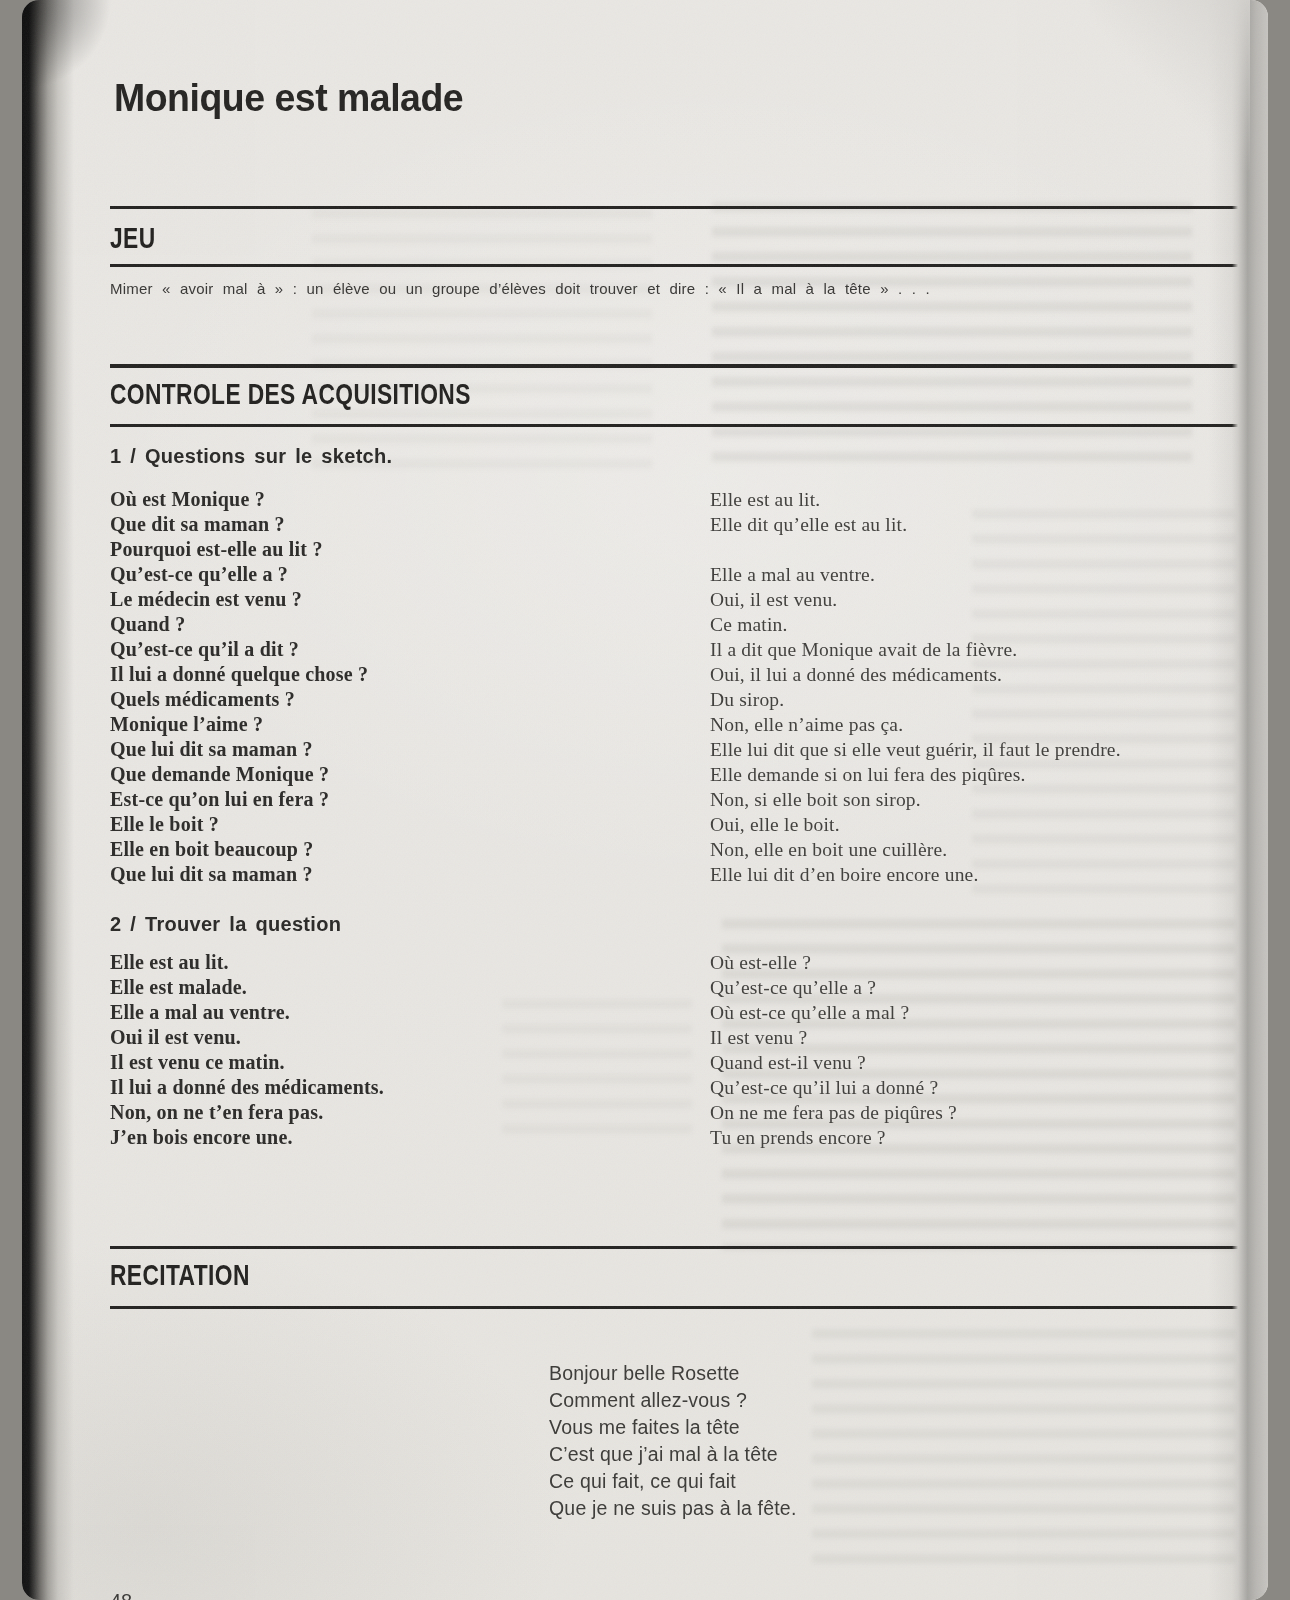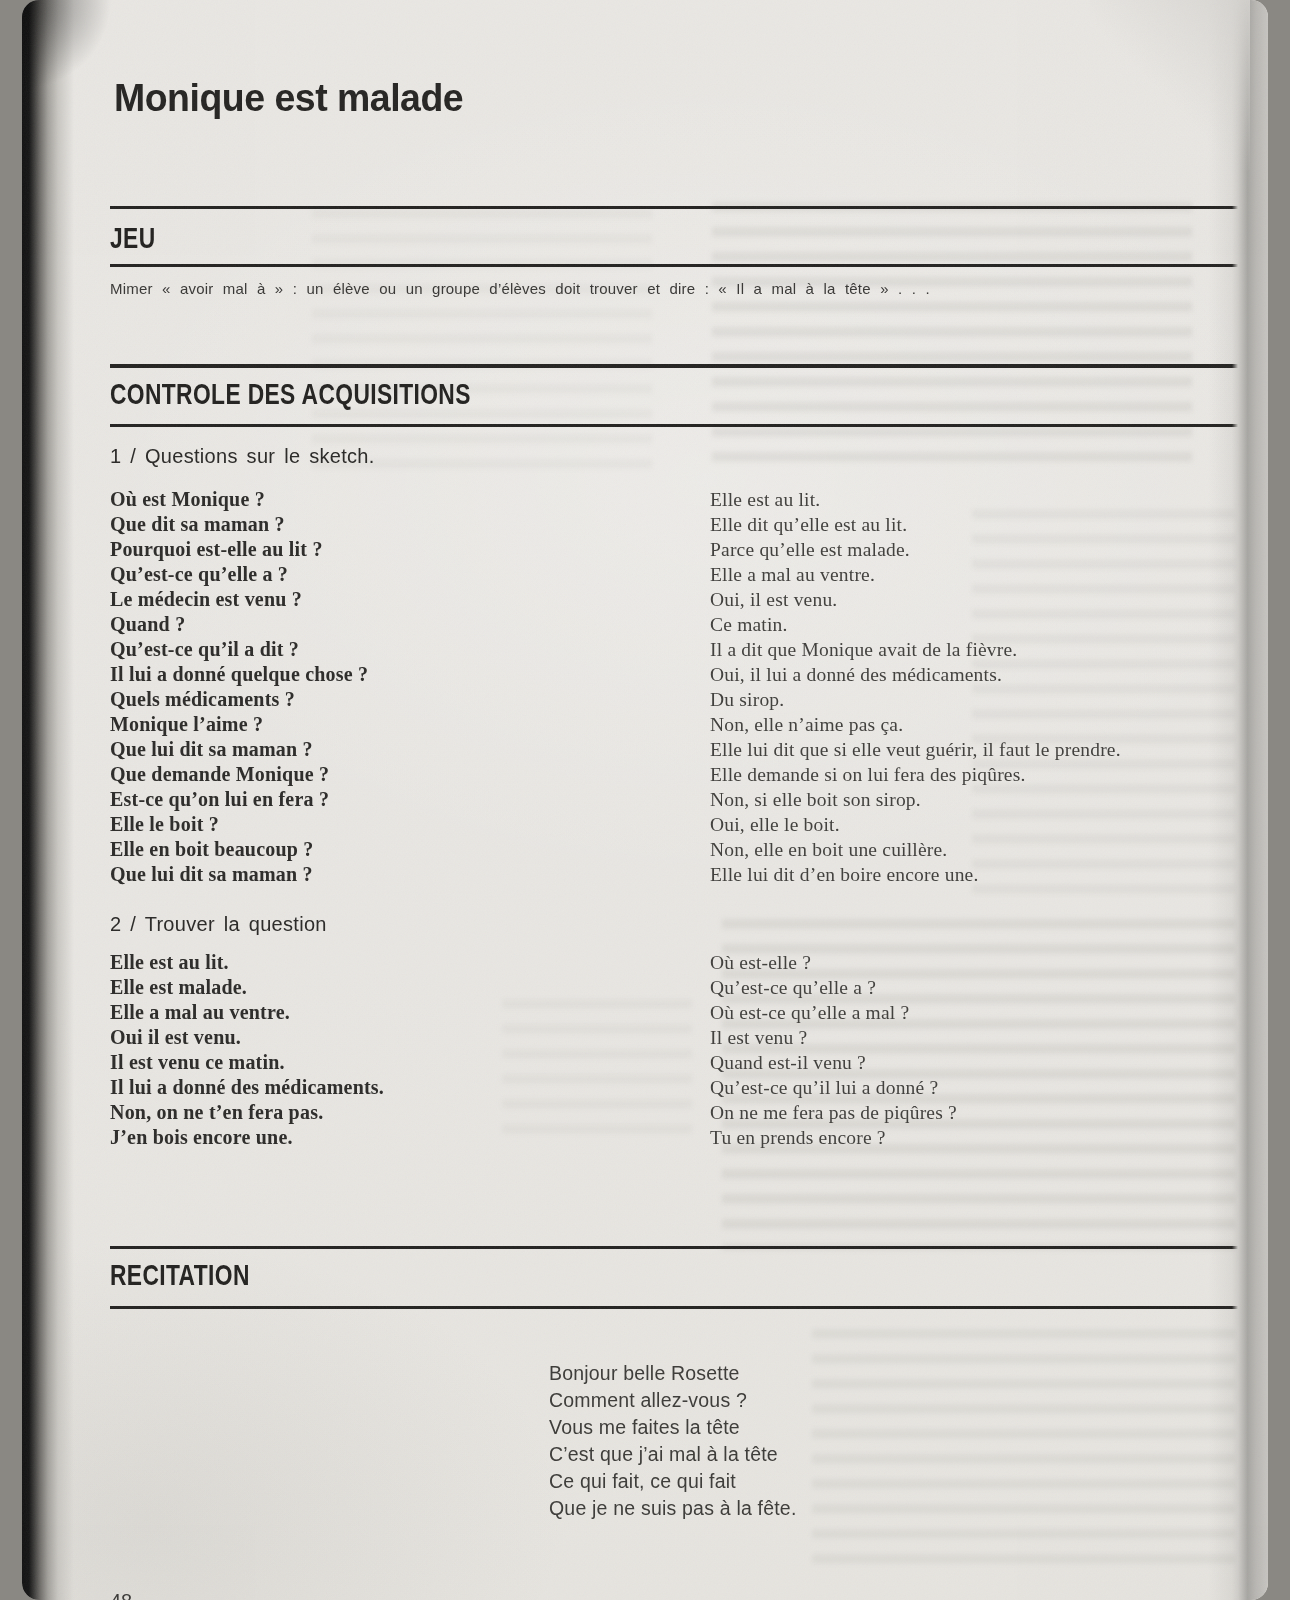--- a/index.html
+++ b/index.html
@@ -55,21 +55,21 @@
     font-size:30px; font-weight:700; color:#232220; letter-spacing:0.5px;
     transform:scaleX(0.76); transform-origin:left top; white-space:nowrap;
   }
   .instruction {
     position:absolute; left:88px; top:280px; width:1140px;
     font-size:15px; color:#383735; word-spacing:5px; letter-spacing:0.2px;
     white-space:nowrap;
   }
   .ex-head {
     position:absolute; left:88px;
-    font-size:20px; font-weight:400; color:#2a2927; letter-spacing:0.3px;
+    font-size:20px; font-weight:700; color:#2a2927; letter-spacing:0.3px;
     word-spacing:3px; white-space:nowrap;
   }
   .pairs { position:absolute; left:88px; width:1180px;font-family:Liberation Serif, serif; }
   .pair-row { display:flex; height:25px; }
   .pair-row .q {
     width:600px; flex:0 0 600px;
     font-size:20px; font-weight:700; color:#2c2b29; line-height:25px;
     letter-spacing:0.2px; white-space:nowrap;
   }
   .pair-row .a {
@@ -112,21 +112,20 @@
         <div class="a">Elle est au lit.</div>
       </div>
 
       <div class="pair-row">
         <div class="q">Que dit sa maman ?</div>
         <div class="a">Elle dit qu’elle est au lit.</div>
       </div>
 
       <div class="pair-row">
         <div class="q">Pourquoi est-elle au lit ?</div>
-        <div class="a">Parce qu’elle est malade.</div>
       </div>
 
       <div class="pair-row">
         <div class="q">Qu’est-ce qu’elle a ?</div>
         <div class="a">Elle a mal au ventre.</div>
       </div>
 
       <div class="pair-row">
         <div class="q">Le médecin est venu ?</div>
         <div class="a">Oui, il est venu.</div>

